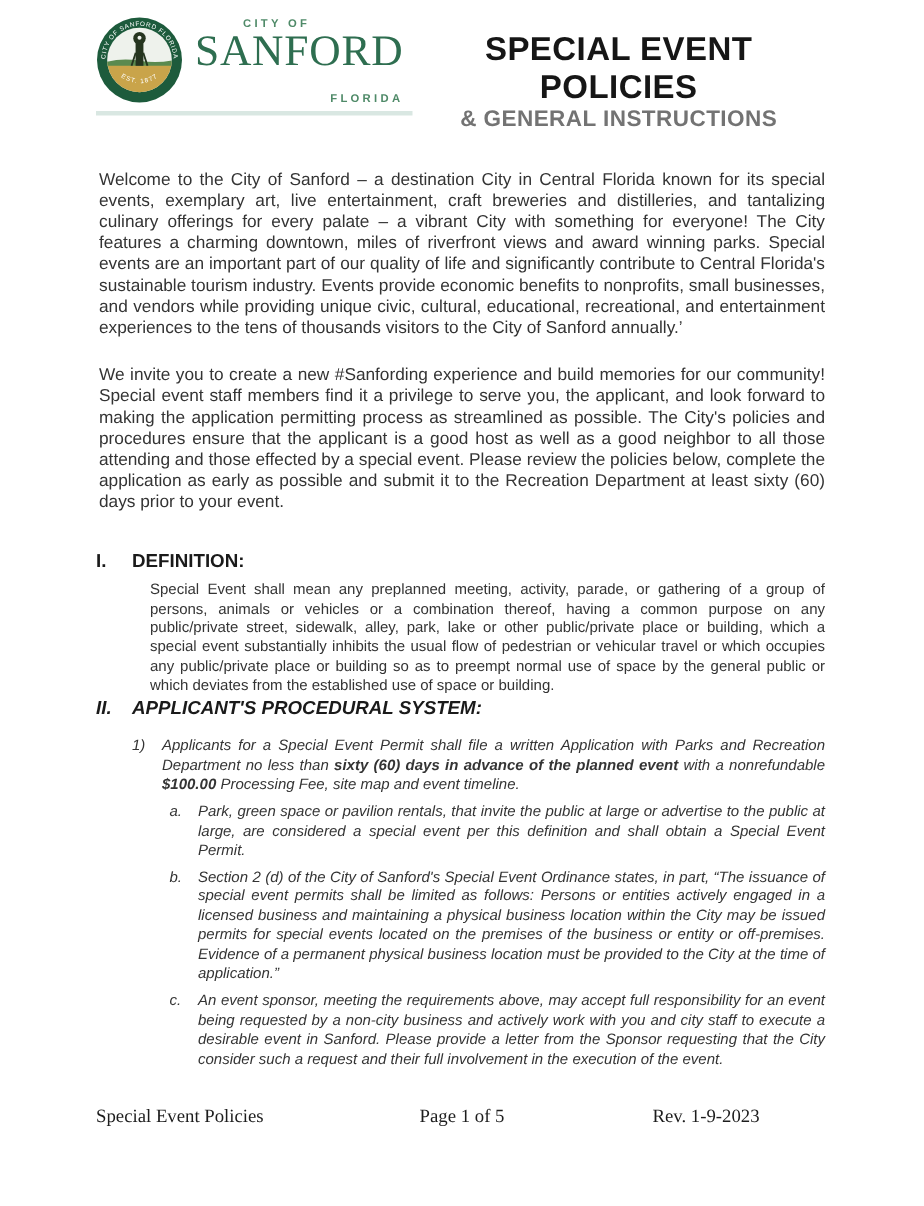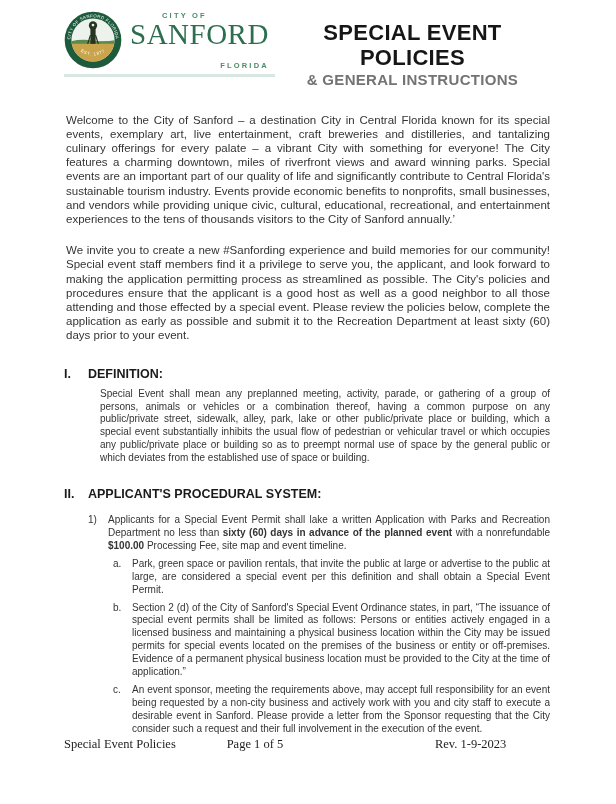--- a/index.html
+++ b/index.html
@@ -32,42 +32,42 @@
   
   .para{
     font-size:11.5px;line-height:14.2px;text-align:justify;
     margin:0 0 17px 2px;color:#343434;
   }
 
   
   .sections{margin-top:24px;}
   .sec-head{display:flex;font-weight:bold;font-size:12.5px;color:#1a1a1a;margin:0 0 7px 0;}
   .sec-num{width:24px;flex:none;}
-  .sec2{margin-top:22px;}
+  .sec2{font-style:italic;}
   .sec-body{
     margin:0 0 0 36px;font-size:10px;line-height:12.9px;
     text-align:justify;color:#343434;
   }
   .num-item{display:flex;margin:13px 0 0 24px;}
   .num-marker{width:20px;flex:none;font-size:10px;line-height:12.9px;color:#343434;}
   .num-text{flex:1;font-size:10px;line-height:12.9px;text-align:justify;color:#343434;}
   .b{font-weight:bold;}
   .sub-item{display:flex;margin:5px 0 0 49px;}
   .sub-item:first-of-type{margin-top:7px;}
   .sub-marker{width:19px;flex:none;font-size:10px;line-height:12.9px;color:#343434;}
   .sub-text{flex:1;font-size:10px;line-height:12.9px;text-align:justify;color:#343434;}
 
   
   .footer{
     position:absolute;left:64px;right:64px;top:737px;
     display:flex;align-items:baseline;
     font-family:"Liberation Serif",serif;font-size:12.5px;color:#1d1d1d;
   }
   .footer-left{flex:1;text-align:left;}
-  .footer-center{flex:1;}
+  .footer-center{flex:1;text-align:center;}
   .footer-right{flex:1;text-align:center;}
 </style>
 </head>
 <body>
 
 <div class="page">
   <div class="content">
 
     <div class="header">
       <div class="logo-block">
@@ -120,21 +120,21 @@
       </div>
 
       <div class="sec2">
         <div class="sec-head">
           <span class="sec-num">II.</span>
           <span>APPLICANT'S PROCEDURAL SYSTEM:</span>
         </div>
 
         <div class="num-item">
           <span class="num-marker">1)</span>
-          <span class="num-text"><span>Applicants for a Special Event Permit shall lake a written Application with Parks and Recreation Department no less than </span><span class="b">sixty (60) days in advance of the planned event</span><span> with a nonrefundable </span><span class="b">$100.00</span><span> Processing Fee, site map and event timeline.</span></span>
+          <span class="num-text"><span>Applicants for a Special Event Permit shall file a written Application with Parks and Recreation Department no less than </span><span class="b">sixty (60) days in advance of the planned event</span><span> with a nonrefundable </span><span class="b">$100.00</span><span> Processing Fee, site map and event timeline.</span></span>
         </div>
 
         <div class="sub-item">
           <span class="sub-marker">a.</span>
           <span class="sub-text">Park, green space or pavilion rentals, that invite the public at large or advertise to the public at large, are considered a special event per this definition and shall obtain a Special Event Permit.</span>
         </div>
         <div class="sub-item">
           <span class="sub-marker">b.</span>
           <span class="sub-text">Section 2 (d) of the City of Sanford's Special Event Ordinance states, in part, “The issuance of special event permits shall be limited as follows:  Persons or entities actively engaged in a licensed business and maintaining a physical business location within the City may be issued permits for special events located on the premises of the business or entity or off-premises. Evidence of a permanent physical business location must be provided to the City at the time of application.”</span>
         </div>

